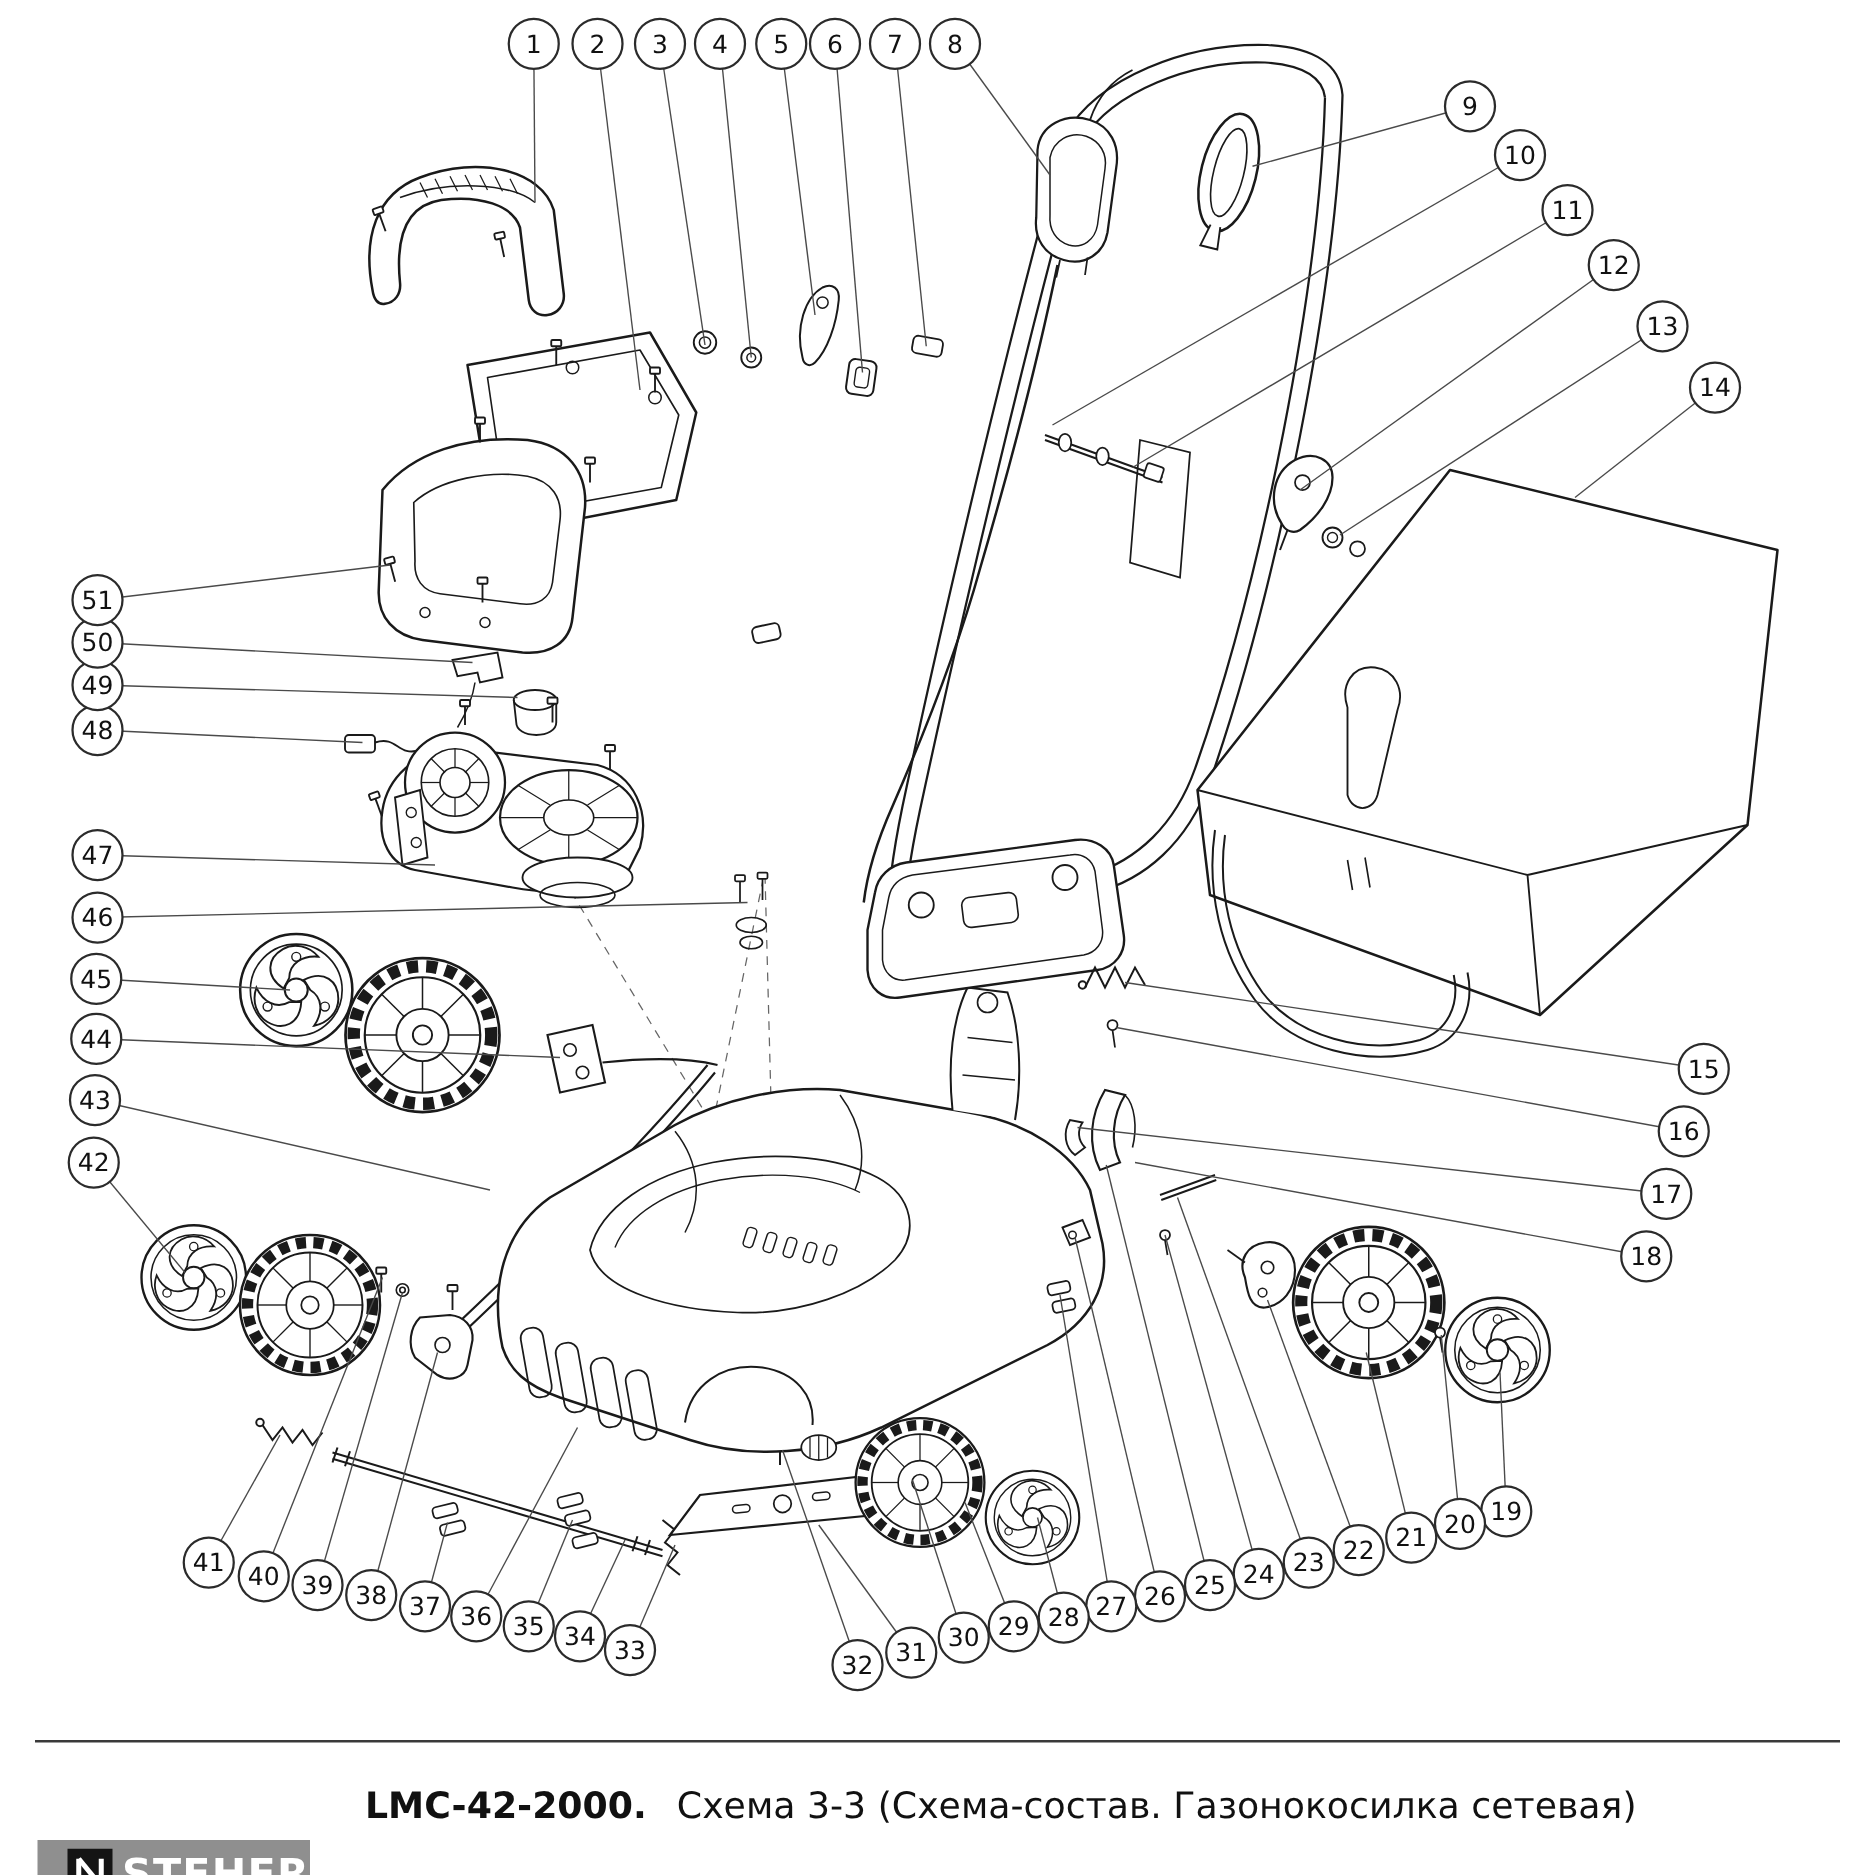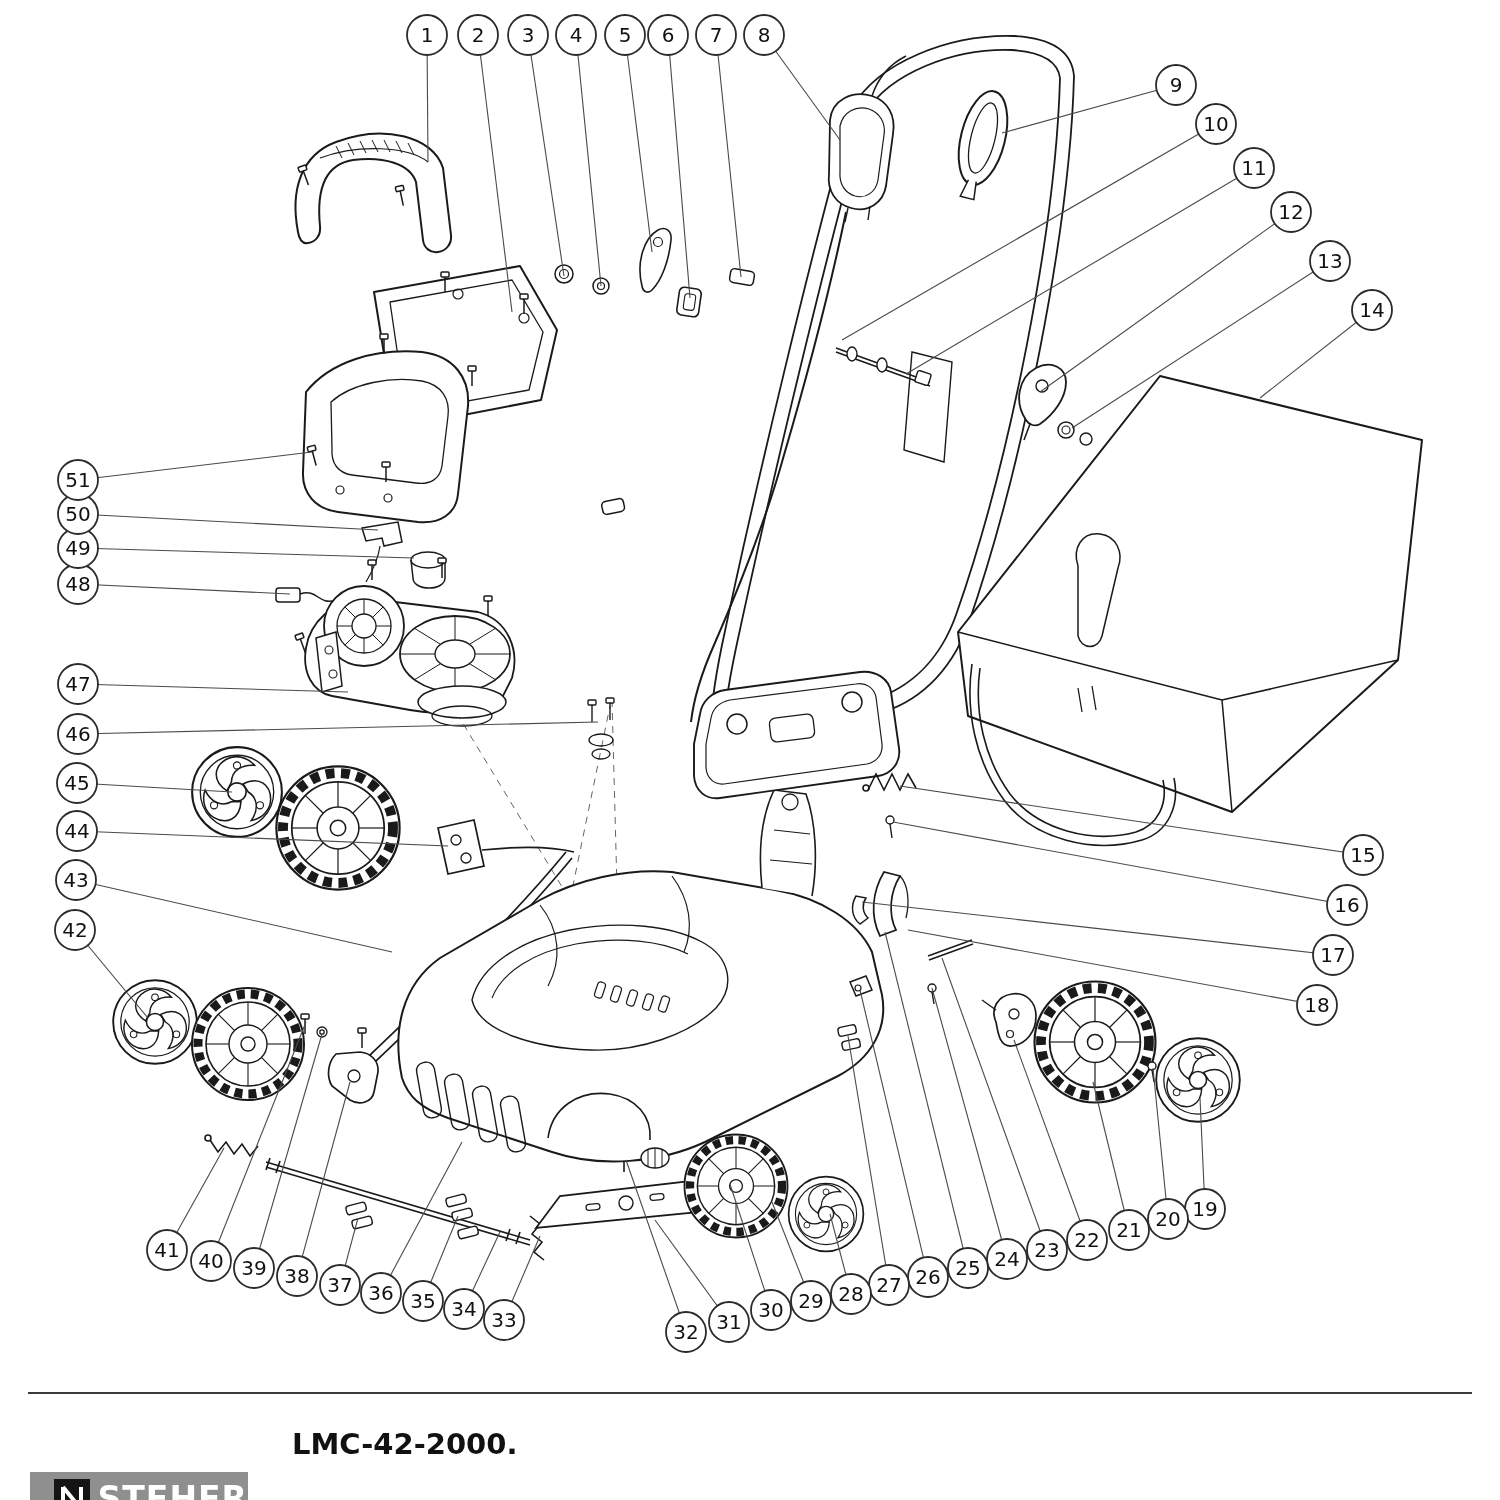--- a/index.html
+++ b/index.html
@@ -644,15 +644,16 @@
         <line x1="4" y1="2" x2="4" y2="24"></line>
         <line x1="22" y1="2" x2="22" y2="24"></line>
         <line x1="4" y1="2" x2="22" y2="24"></line>
       </g>
     </svg>
   </span>
   <span class="logo-text">STEHER</span>
 </div>
 <div class="footer-title">
   <span class="model">LMC-42-2000.</span>
+  <span class="subtitle">Схема 3-3 (Схема-состав. Газонокосилка сетевая)</span>
 </div>
 
 </div>
 
 </body></html>

